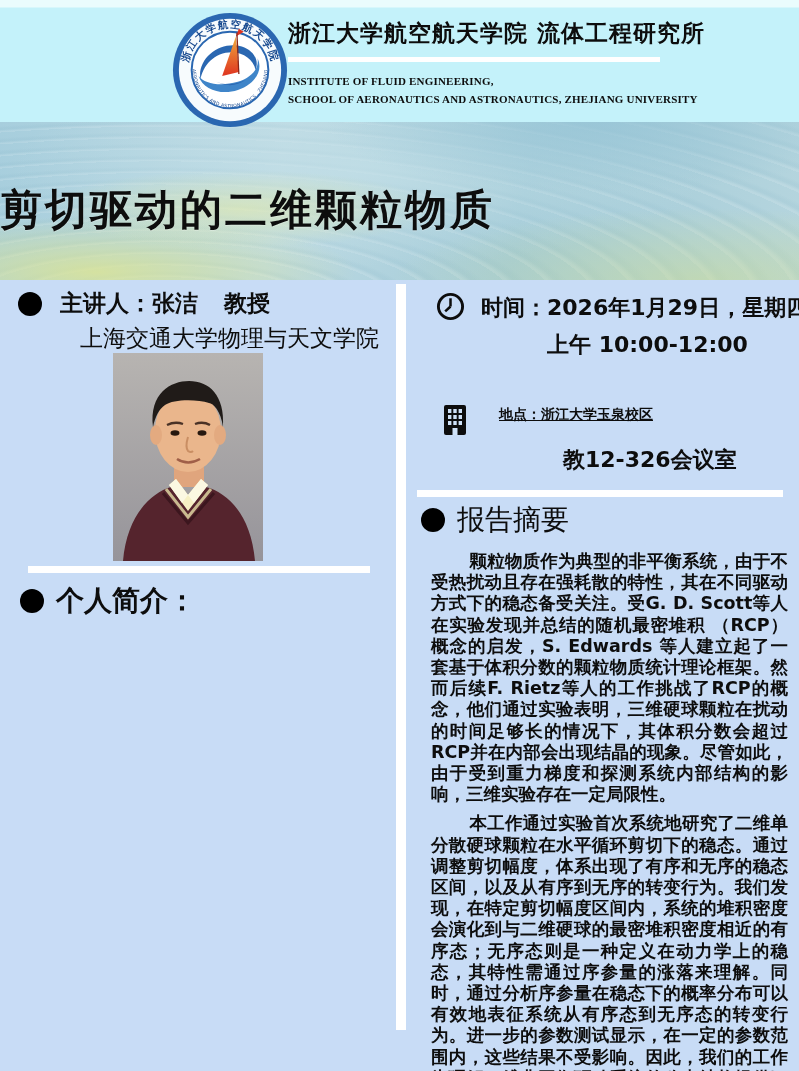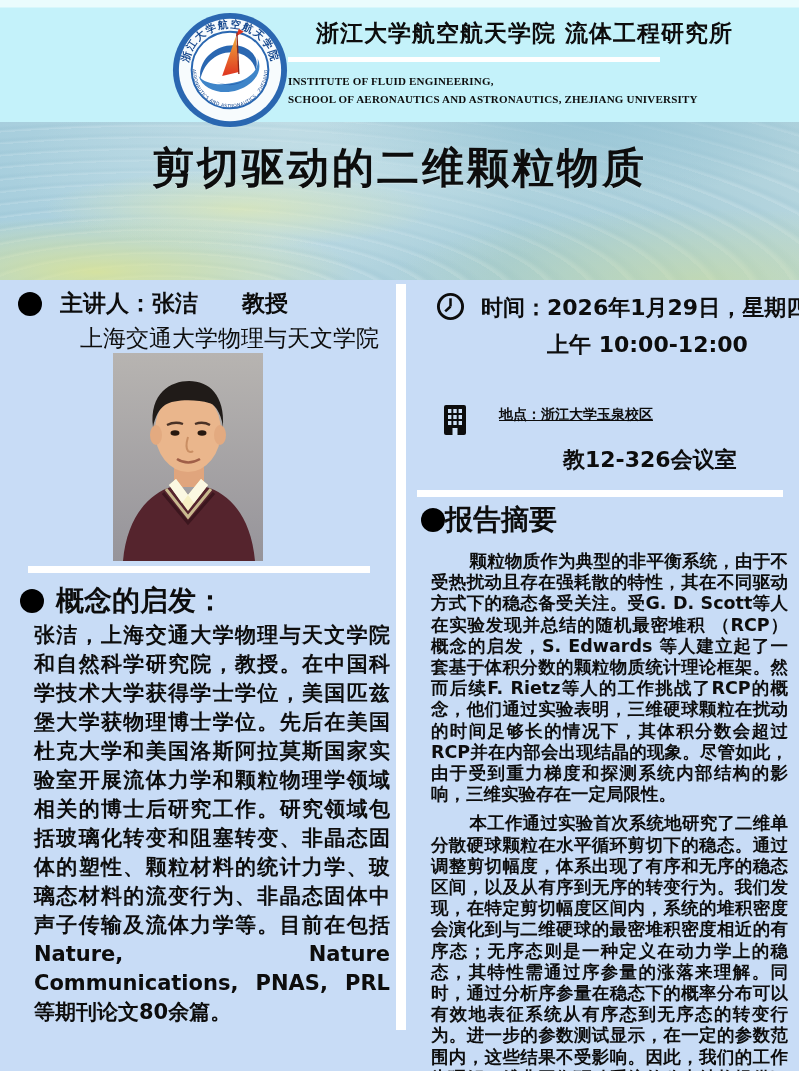--- a/index.html
+++ b/index.html
@@ -10,74 +10,74 @@
   }
   
   .header-band{
     position:absolute; left:0; top:0; width:799px; height:122px;
     background:linear-gradient(#eafcfd 0px,#eafcfd 7px,#c4f2fa 8px,#c4f2fa 100%);
   }
   .logo-wrap{position:absolute; left:171px; top:11px; width:118px; height:118px; z-index:3;}
   .header-text{position:absolute; left:288px; top:18px; width:505px;}
   .org-cn{
     font-family:"DejaVu Serif","Liberation Serif",serif;
-    font-weight:700; font-size:23px; letter-spacing:1px; white-space:nowrap;margin-left:28px;
+    font-weight:700; font-size:23px; letter-spacing:1px; white-space:nowrap;
   }
   .header-rule{width:372px; height:5px; background:#ffffff; margin:8px 0 10px 0;}
   .org-en{
     font-family:"Liberation Serif","DejaVu Serif",serif;
     font-size:11px; font-weight:600; line-height:18px; letter-spacing:0.2px; white-space:nowrap;
   }
   
   .title-band{
     position:absolute; left:0; top:122px; width:799px; height:158px;
     background:
       radial-gradient(ellipse 420px 90px at 12% 95%, rgba(219,228,150,0.85), rgba(219,228,150,0) 62%),
       radial-gradient(ellipse 300px 60px at 30% 55%, rgba(228,234,168,0.6), rgba(228,234,168,0) 65%),
       radial-gradient(ellipse 520px 120px at 88% 100%, rgba(206,221,150,0.55), rgba(206,221,150,0) 60%),
       radial-gradient(ellipse 420px 110px at 75% 0%, rgba(150,196,214,0.8), rgba(150,196,214,0) 65%),
       radial-gradient(ellipse 500px 140px at 45% 30%, rgba(196,224,232,0.7), rgba(196,224,232,0) 70%),
       repeating-radial-gradient(ellipse 900px 260px at 20% 120%, rgba(255,255,255,0.12) 0 3px, rgba(120,170,190,0.10) 10px 14px, rgba(255,255,255,0) 22px 40px),
       linear-gradient(100deg,#a7cedd 0%,#bddae3 35%,#a3cbd8 65%,#b5d5de 100%);
-    display:flex; flex-direction:column; align-items:center;
+    display:flex; flex-direction:row; align-items:center;
   }
   .main-title{
     margin-top:18px; font-size:42px; font-weight:800; letter-spacing:3px;
     text-shadow:0 1px 0 rgba(255,255,255,0.25); white-space:nowrap;
   }
   .sub-title{margin-top:23px; font-size:33px; font-weight:800; letter-spacing:1px; white-space:nowrap;}
   
   .bullet{display:inline-block; width:24px; height:24px; border-radius:50%; background:#000; flex:0 0 auto;}
   .v-divider{position:absolute; left:396px; top:284px; width:10px; height:746px; background:#ffffff;}
   .h-rule{position:absolute; height:7px; background:#ffffff;}
   .rule-bio{left:28px; top:566px; width:342px;}
   .rule-abs{left:417px; top:490px; width:366px;}
   
   .speaker{position:absolute; left:18px; top:288px; width:370px;}
   .speaker-line1{display:flex; align-items:center; gap:18px; font-size:23px; font-weight:800; white-space:nowrap;}
-  .speaker-title{margin-left:44px;}
+  .speaker-title{margin-left:26px;}
   .speaker-line2{margin:4px 0 0 62px; font-size:23px; font-weight:400; white-space:nowrap;}
   .photo{position:absolute; left:113px; top:353px; width:150px; height:208px;}
   
   .bio-heading{position:absolute; left:20px; top:582px; display:flex; align-items:center; gap:12px;
     font-size:28px; font-weight:800; white-space:nowrap;}
   .bio-text{
     position:absolute; left:34px; top:621px; width:356px;
     font-size:21px; font-weight:700; line-height:29px; text-align:justify;
   }
   
   .time-icon{position:absolute; left:436px; top:292px; width:29px; height:29px;}
   .time-text{position:absolute; left:481px; top:293px; font-size:22px; font-weight:800; white-space:nowrap;}
   .time-line2{position:absolute; left:547px; top:330px; font-size:22px; font-weight:800; white-space:nowrap;}
   .venue-icon{position:absolute; left:443px; top:403px; width:24px; height:32px;}
   .venue-text{position:absolute; left:499px; top:406px; font-size:14px; font-weight:800; white-space:nowrap;text-decoration:underline;}
   .venue-line2{position:absolute; left:553px; top:445px; font-size:22px; font-weight:800; white-space:nowrap;margin-left:10px;}
   
-  .abs-heading{position:absolute; left:421px; top:501px; display:flex; align-items:center; 
-    font-size:28px; font-weight:700; white-space:nowrap;}
+  .abs-heading{position:absolute; left:421px; top:501px; display:flex; align-items:center; gap:12px;
+    font-size:28px; font-weight:400; white-space:nowrap;}
   .abs-text{
     position:absolute; left:423px; top:543px; width:373px;
     font-size:17.5px; font-weight:700; line-height:21.2px; text-align:justify;
   }
   .abs-text p{margin:8px; text-indent:2.2em;}
   .abs-text p + p{margin-top:7px;}
 </style>
 </head>
 <body>
 
@@ -171,23 +171,22 @@
       <ellipse cx="89" cy="80" rx="4.5" ry="2.8" fill="#26180f"></ellipse>
 
       <path d="M75,84 q-3,10 0,14 q3,2 5,0" stroke="#c98e63" stroke-width="2" fill="none"></path>
       <path d="M64,106 q11,7 23,0" stroke="#a05f48" stroke-width="2.6" fill="none"></path>
     </svg>
   </div>
 
   <div class="h-rule rule-bio"></div>
   <div class="bio-heading">
     <span class="bullet"></span>
-    <span>概念的启发：</span>
-  </div>
-  <div class="bio-text">张洁，上海交通大学物理与天文学院和自然科学研究院，教授。在中国科学技术大学获得学士学位，美国匹兹堡大学获物理博士学位。先后在美国杜克大学和美国洛斯阿拉莫斯国家实验室开展流体力学和颗粒物理学领域相关的博士后研究工作。研究领域包括玻璃化转变和阻塞转变、非晶态固体的塑性、颗粒材料的统计力学、玻璃态材料的流变行为、非晶态固体中声子传输及流体力学等。目前在包括Nature, Nature Communications, PNAS, PRL 等期刊论文80余篇。</div>
+    <span>个人简介：</span>
+  </div>
 
   <svg class="time-icon" viewBox="0 0 30 30">
     <circle cx="15" cy="15" r="12.5" fill="none" stroke="#0d0d0d" stroke-width="3"></circle>
     <line x1="15" y1="15" x2="15" y2="6.5" stroke="#0d0d0d" stroke-width="2.6"></line>
     <line x1="15" y1="15" x2="9.5" y2="20" stroke="#0d0d0d" stroke-width="2.6"></line>
   </svg>
   <div class="time-text"><span>时间：</span><span>2026年1月29日，星期四</span></div>
   <div class="time-line2">上午 10:00-12:00</div>
 
   <svg class="venue-icon" viewBox="0 0 24 32">

